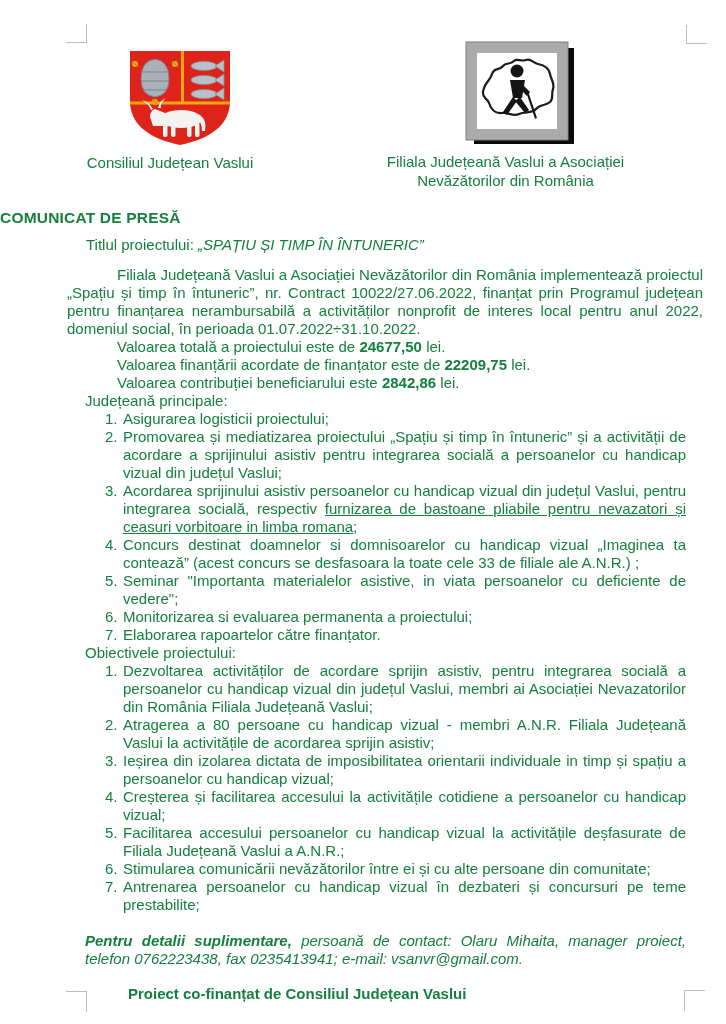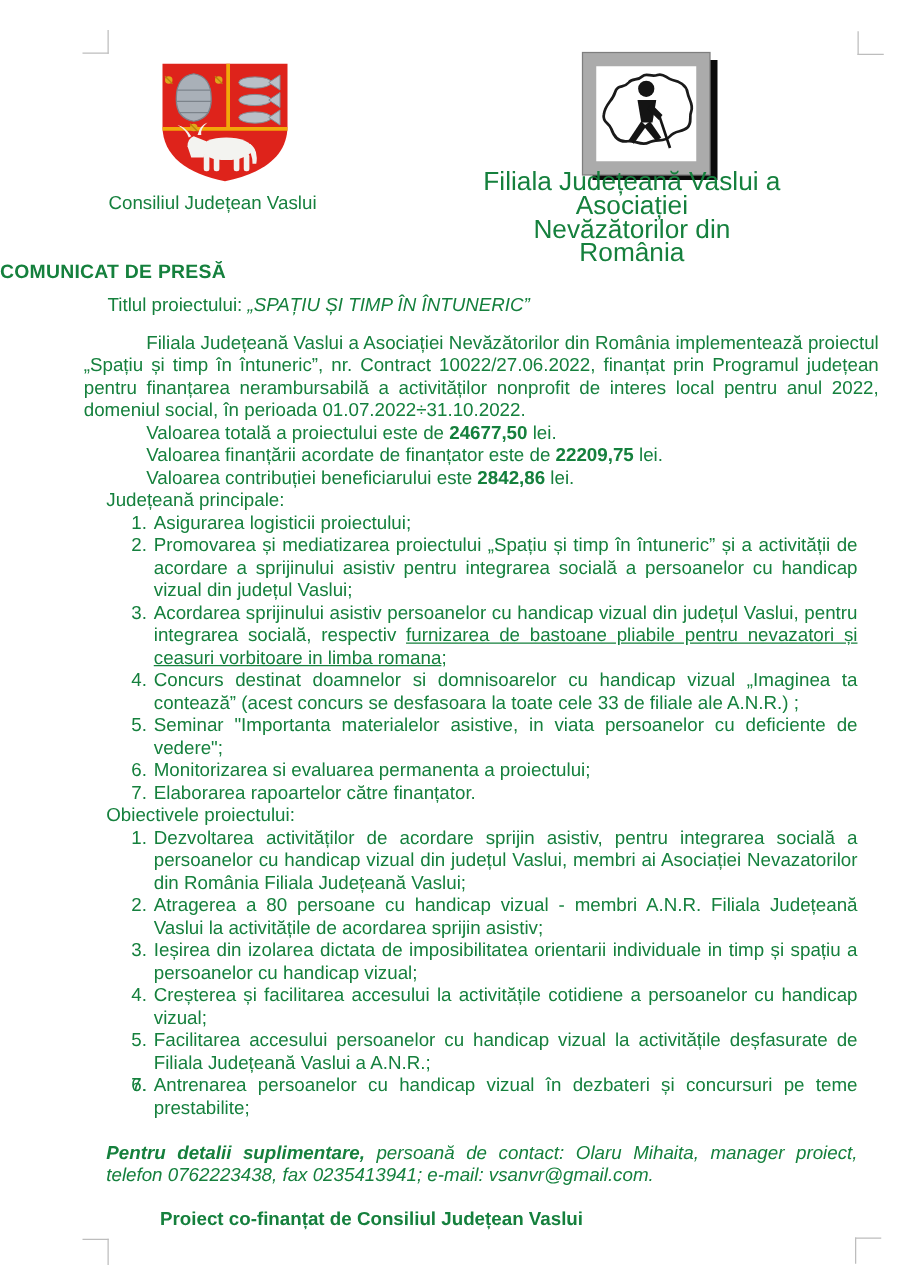--- a/index.html
+++ b/index.html
@@ -10,21 +10,21 @@
   
   .crop { position:absolute; border:0 solid #bdbdbd; }
   .crop.tl { left:66px;  top:24px;  width:20px; height:18px; border-right-width:1px; border-bottom-width:1px; }
   .crop.tr { left:686px; top:25px;  width:20px; height:18px; border-left-width:1px;  border-bottom-width:1px; }
   .crop.bl { left:66px;  top:991px; width:20px; height:20px; border-right-width:1px; border-top-width:1px; }
   .crop.br { left:684px; top:990px; width:20px; height:20px; border-left-width:1px;  border-top-width:1px; }
 
   .logo-left  { position:absolute; left:125px; top:45px; }
   .logo-right { position:absolute; left:462px; top:40px; }
   .caption-left  { position:absolute; left:60px;  top:154px; width:220px; text-align:center; font-size:15px; }
-  .caption-right { position:absolute; left:383px; top:136px; width:245px; text-align:center; font-size:21px; line-height:19px; }
+  .caption-right { position:absolute; left:383px; top:152px; width:245px; text-align:center; font-size:15px; line-height:19px; }
   .doc-title { position:absolute; left:0; top:209px; width:726px; font-weight:bold; font-size:15.5px; letter-spacing:.2px; }
 
   .body { position:absolute; left:67px; top:236px; width:636px; font-size:15px; line-height:18px; }
   .project-line { margin-left:19px; }
   .project-name { font-style:italic; }
   .intro { margin-top:12px; text-align:justify; text-indent:50px; }
   .value-line { margin-left:50px; }
   .b { font-weight:bold; }
   .u { text-decoration:underline; }
   .section-heading { margin-left:18px; }
@@ -123,21 +123,21 @@
       <div class="li"><span class="num">7.</span><span>Elaborarea rapoartelor către finanțator.</span></div>
     </div>
 
     <div class="section-heading">Obiectivele  proiectului:</div>
     <div class="nlist">
       <div class="li"><span class="num">1.</span><span>Dezvoltarea activităților de acordare sprijin asistiv, pentru integrarea socială a persoanelor cu handicap vizual din județul Vaslui, membri ai Asociației Nevazatorilor din România Filiala Județeană Vaslui;</span></div>
       <div class="li"><span class="num">2.</span><span>Atragerea a 80 persoane cu handicap vizual - membri A.N.R. Filiala Județeană Vaslui la activitățile de acordarea sprijin asistiv;</span></div>
       <div class="li"><span class="num">3.</span><span>Ieșirea din izolarea dictata de imposibilitatea orientarii individuale in timp și spațiu a persoanelor cu handicap vizual;</span></div>
       <div class="li"><span class="num">4.</span><span>Creșterea și facilitarea accesului la activitățile cotidiene a persoanelor cu handicap vizual;</span></div>
       <div class="li"><span class="num">5.</span><span>Facilitarea accesului persoanelor cu handicap vizual la activitățile deșfasurate de Filiala Județeană Vaslui a A.N.R.;</span></div>
-      <div class="li"><span class="num">6.</span></div>
+      <div class="li"><span class="num">6.</span><span>Stimularea comunicării nevăzătorilor între ei și cu alte persoane din comunitate;</span></div>
       <div class="li"><span class="num">7.</span><span>Antrenarea persoanelor cu handicap vizual în dezbateri și concursuri pe teme prestabilite;</span></div>
     </div>
 
     <div class="contact"><span class="lead">Pentru detalii suplimentare,</span><span> persoană de contact: Olaru Mihaita, manager proiect,   telefon 0762223438, fax 0235413941;  e-mail: vsanvr@gmail.com.</span></div>
 
     <div class="footer-line">Proiect co-finanțat de  Consiliul Județean Vaslui</div>
 
   </div>
 </div>
 

